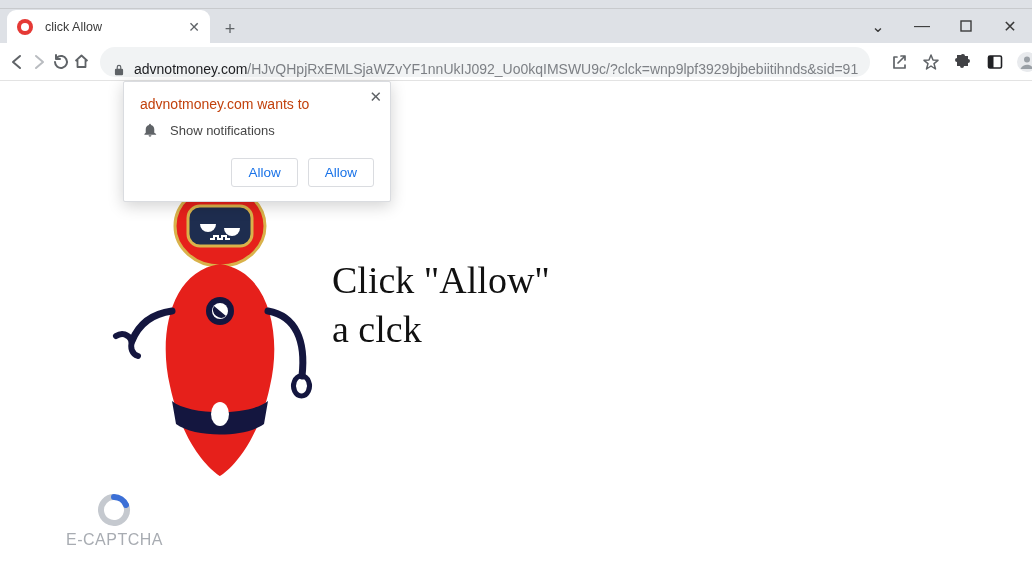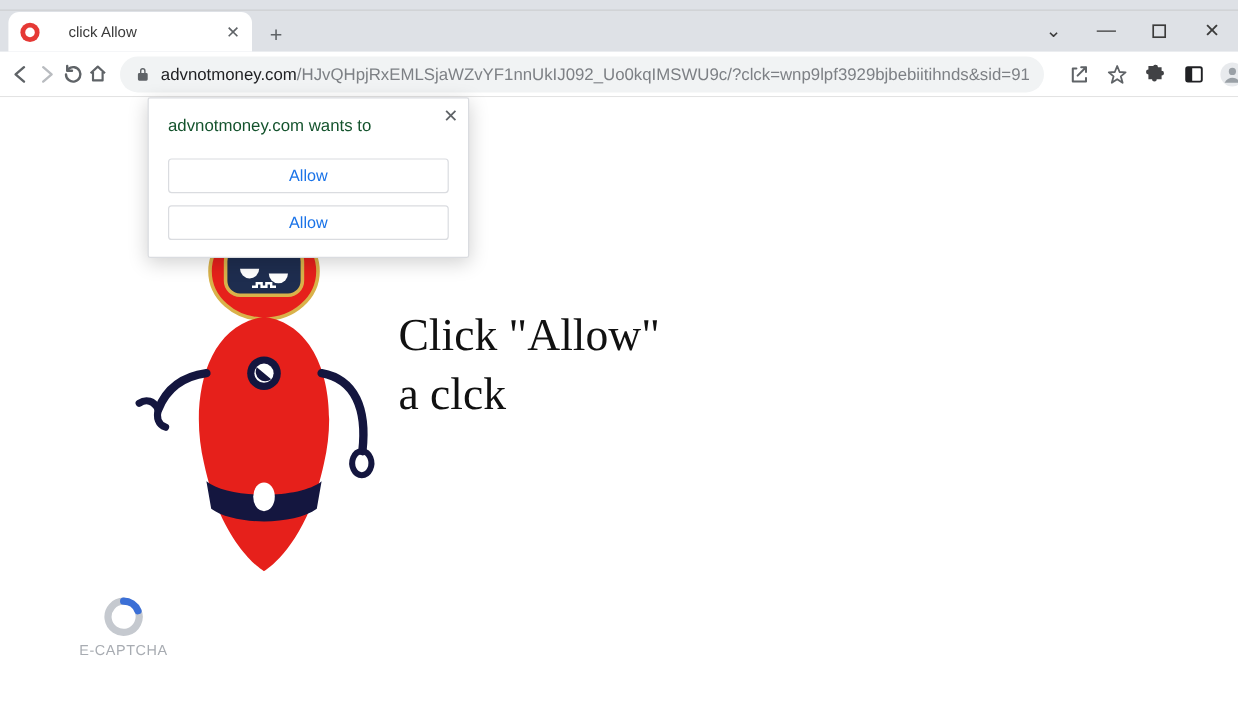--- a/index.html
+++ b/index.html
@@ -1,49 +1,49 @@
 <!DOCTYPE html>
 <html><head>
 <meta charset="utf-8">
 <style>
   * { box-sizing: border-box; margin: 0; padding: 0; }
   html, body { width: 1032px; height: 587px; overflow: hidden; font-family: "Segoe UI", Arial, sans-serif; background: #fff; }
   .titlebar { height: 9px; background: #dee1e6; border-bottom: 1px solid #c8cacd; }
   .tabstrip { height: 34px; background: #dee1e6; display: flex; align-items: flex-end; position: relative; }
-  .tab { display: flex; align-items: center; background: #fff; height: 33px; width: 203px; margin-left: 7px; border-radius: 9px 9px 0 0; padding: 0 10px; font-size: 12.5px; color: #3b3b3b; gap: 24px; }
+  .tab { display: flex; align-items: center; background: #fff; height: 33px; width: 203px; margin-left: 7px; border-radius: 9px 9px 0 0; padding: 0 10px; font-size: 12.5px; color: #3b3b3b; gap: 12px; }
   .favicon { width: 16px; height: 16px; border-radius: 50%; background: #e53935; position: relative; flex: 0 0 16px; }
   .favicon::after { content:""; position:absolute; left:4px; top:4px; width:8px; height:8px; border-radius:50%; background:#fff; }
   .tab-title { flex: 1; white-space: nowrap; overflow: hidden; text-overflow: ellipsis; }
   .tab-close { font-size: 14px; color: #5f6367; cursor: pointer; }
   .newtab { width: 28px; height: 28px; display:flex; align-items:center; justify-content:center; color:#5f6367; font-size:18px; margin-left:6px; cursor:pointer; }
   .window-controls { position: absolute; right: 0; top: 0; display: flex; height: 100%; align-items:center; }
   .wc { width: 44px; height: 30px; display:flex; align-items:center; justify-content:center; color:#3b3b3b; cursor:pointer; }
   .toolbar { height: 38px; background: #fff; border-bottom: 1px solid #e3e3e3; display:flex; align-items:center; padding: 0 8px; gap: 4px; }
   .tbtn { width: 30px; height: 30px; display:flex; align-items:center; justify-content:center; color:#5f6367; cursor:pointer; border-radius:50%; }
   .tbtn.disabled { color:#b9bcc0; }
-  .omnibox { flex:1; height:30px; background:#f1f3f4; border-radius:15px; display:flex; align-items:center; padding:0 12px; margin:0 6px; font-size:14px; color:#202124; gap:8px; position:relative; }
+  .omnibox { flex:1; height:30px; background:#f1f3f4; border-radius:15px; display:flex; align-items:flex-end; padding:0 12px; margin:0 6px; font-size:14px; color:#202124; gap:8px; position:relative; }
   .lock { width:14px; height:14px; }
   .url { flex:1; white-space:nowrap; overflow:hidden; }
   .url .host { color:#202124; }
   .url .path { color:#7d8085; }
   .right-icons { display:flex; align-items:center; gap:2px; margin-left:4px; }
   .viewport { position: relative; height: calc(587px - 9px - 34px - 38px); background:#fff; }
   
   .prompt { position:absolute; left:123px; top:0; width:268px; background:#fff; border:1px solid #dadce0; box-shadow:0 4px 16px rgba(0,0,0,.18); border-radius:2px; padding:14px 16px 14px 16px; z-index:50; }
   .prompt .pclose { position:absolute; right:8px; top:6px; font-size:15px; color:#5f6367; cursor:pointer; }
-  .prompt-title { font-size:14px; color:#14532d; margin-bottom:10px; }
+  .prompt-title { font-size:14px; color:#c2410c; margin-bottom:10px; }
   .prompt-row { display:flex; align-items:center; gap:12px; font-size:13px; color:#464646; margin-left:2px; }
   .bell { width:16px; height:16px; }
-  .prompt-btns { display:flex; justify-content:flex-end; gap:10px; margin-top:20px;flex-direction:column; }
+  .prompt-btns { display:flex; justify-content:flex-end; gap:10px; margin-top:20px; }
   .pbtn { border:1px solid #dadce0; background:#fff; color:#1a73e8; font-size:13.5px; padding:6px 16px; border-radius:3px; cursor:pointer; }
   
   .content { position:absolute; left:0; top:0; right:0; bottom:0; }
   .headline { position:absolute; left:332px; top:175px; font-family:"Times New Roman", serif; font-size:38px; line-height:1.3; color:#111; }
   .robot { position:absolute; left:110px; top:95px; }
-  .captcha { position:absolute; left:66px; bottom:38px; text-align:center; font-size:12px; letter-spacing:.5px; color:#a8acb2; }
+  .captcha { position:absolute; left:66px; bottom:38px; text-align:center; font-size:16px; letter-spacing:.5px; color:#a8acb2; }
   .captcha svg { display:block; margin:0 auto 4px; }
 </style>
 </head>
 <body>
 
 <div class="titlebar"></div>
 
 <div class="tabstrip">
   <div class="tab">
     <span class="favicon"></span>
@@ -124,20 +124,26 @@
     </div>
 
   </div>
 </div>
 
 <div class="viewport">
 
   <div class="prompt">
     <span class="pclose">✕</span>
     <div class="prompt-title">advnotmoney.com wants to</div>
+    <div class="prompt-row">
+      <svg class="bell" viewBox="0 0 24 24">
+          <path fill="#5f6367" d="M12 22a2.2 2.2 0 0 0 2.2-2.2H9.8A2.2 2.2 0 0 0 12 22zm6.4-6V11c0-3.2-2-5.8-5-6.5V4a1.4 1.4 0 1 0-2.8 0v.5c-3 .7-5 3.3-5 6.5v5l-2 2v1h17.6v-1z"></path>
+        </svg>
+      <span>Show notifications</span>
+    </div>
     <div class="prompt-btns">
       <button class="pbtn">Allow</button>
       <button class="pbtn">Allow</button>
     </div>
   </div>
 
   <div class="content">
 
     <svg class="robot" width="220" height="310" viewBox="0 0 220 310">
 

